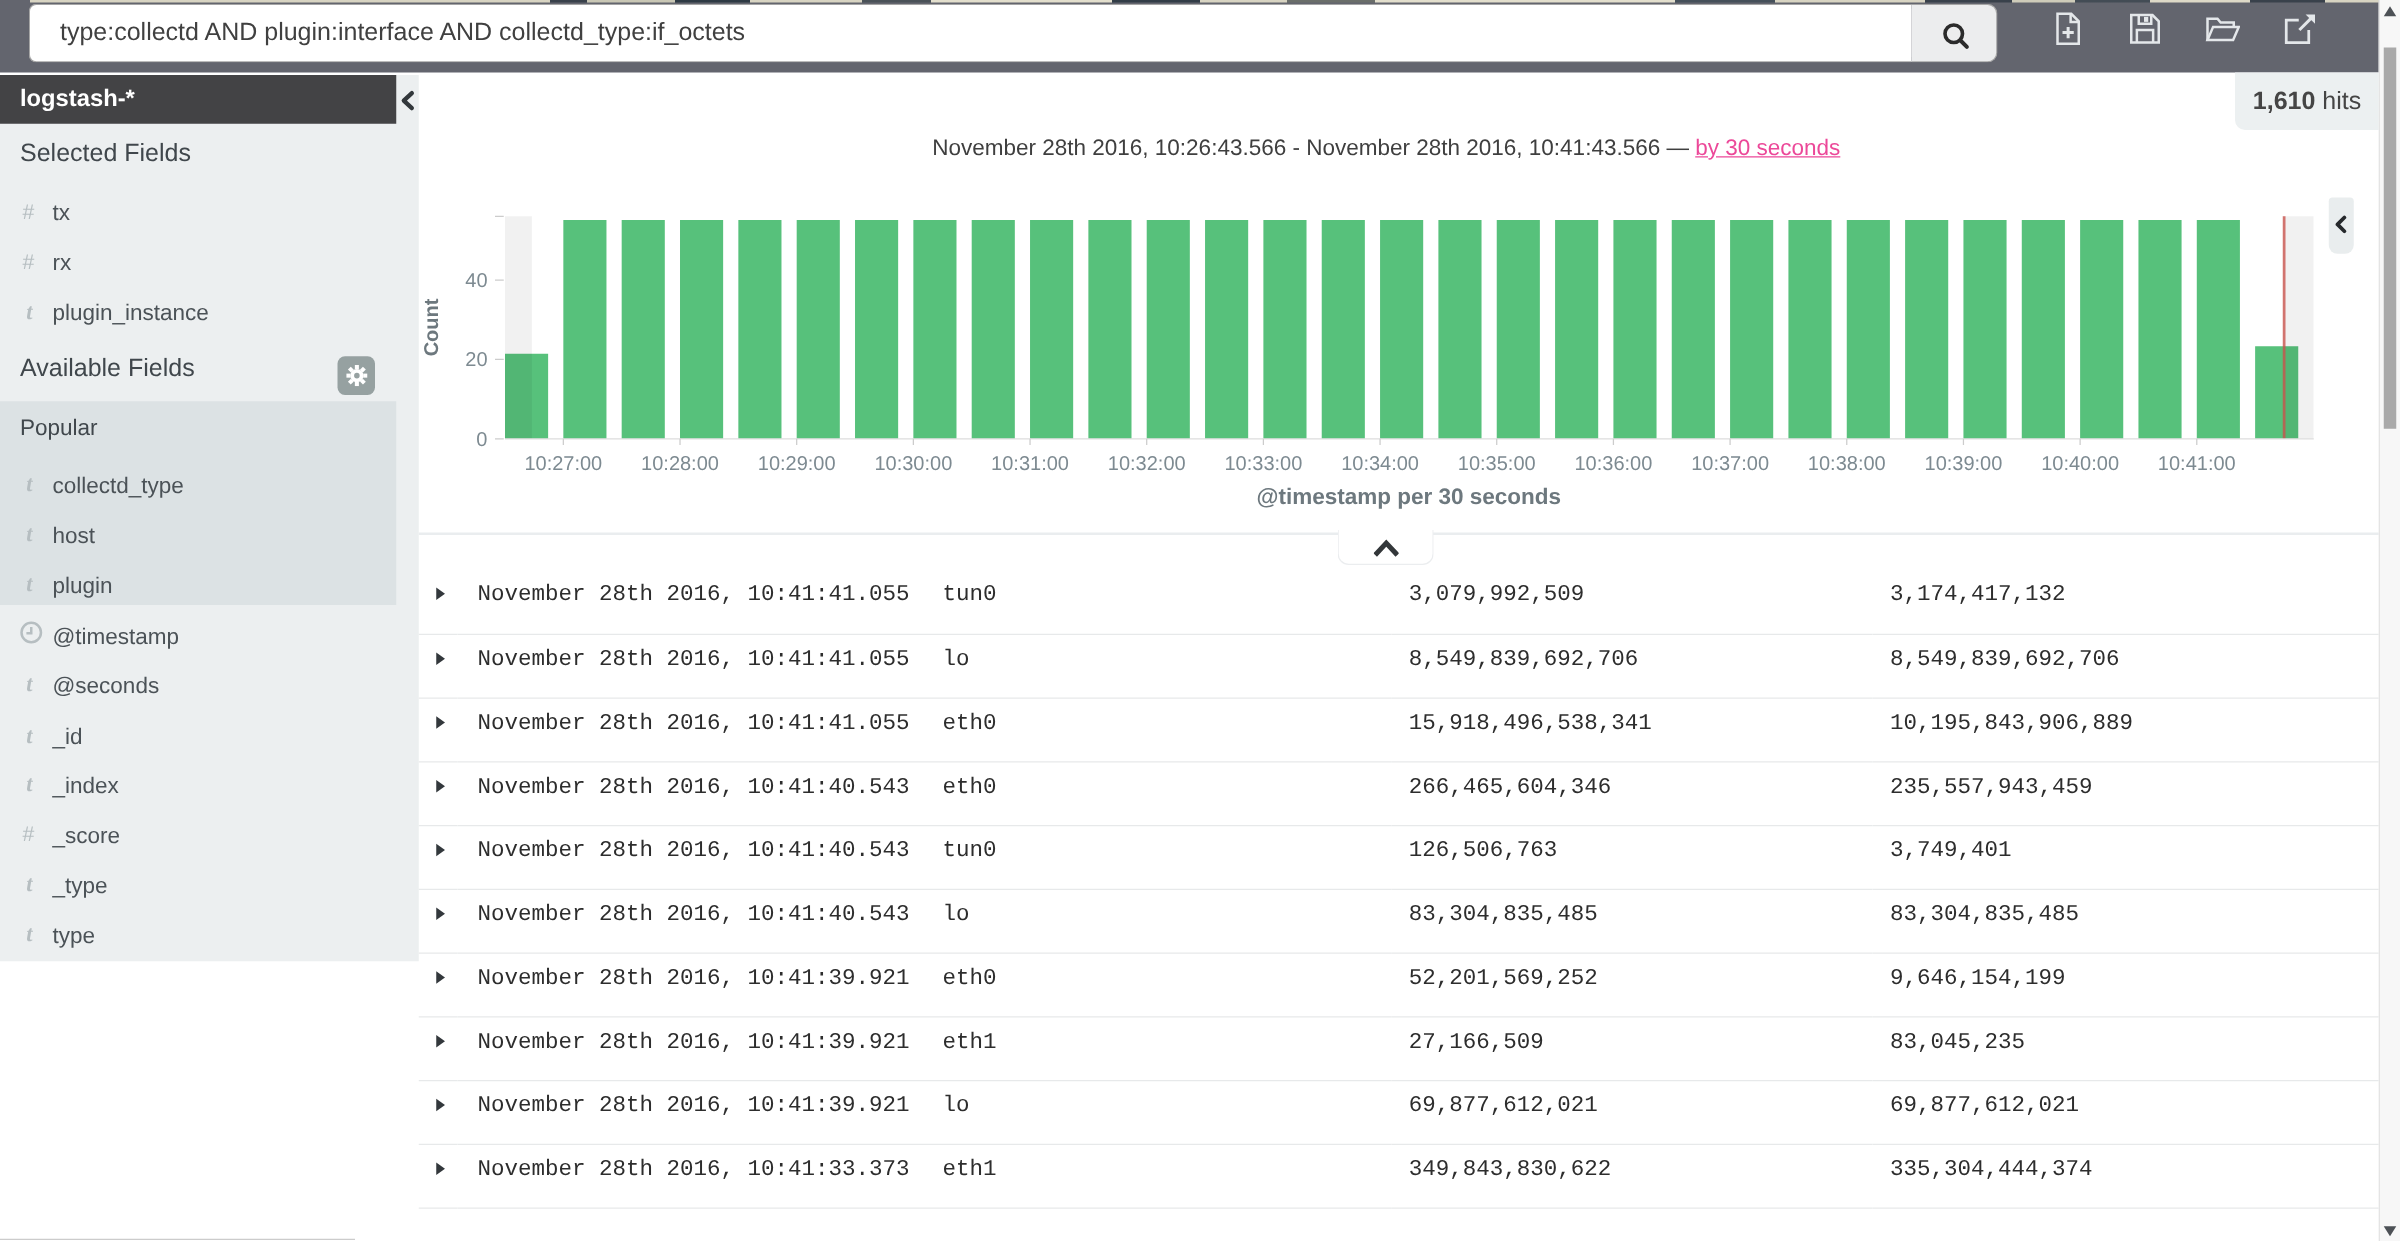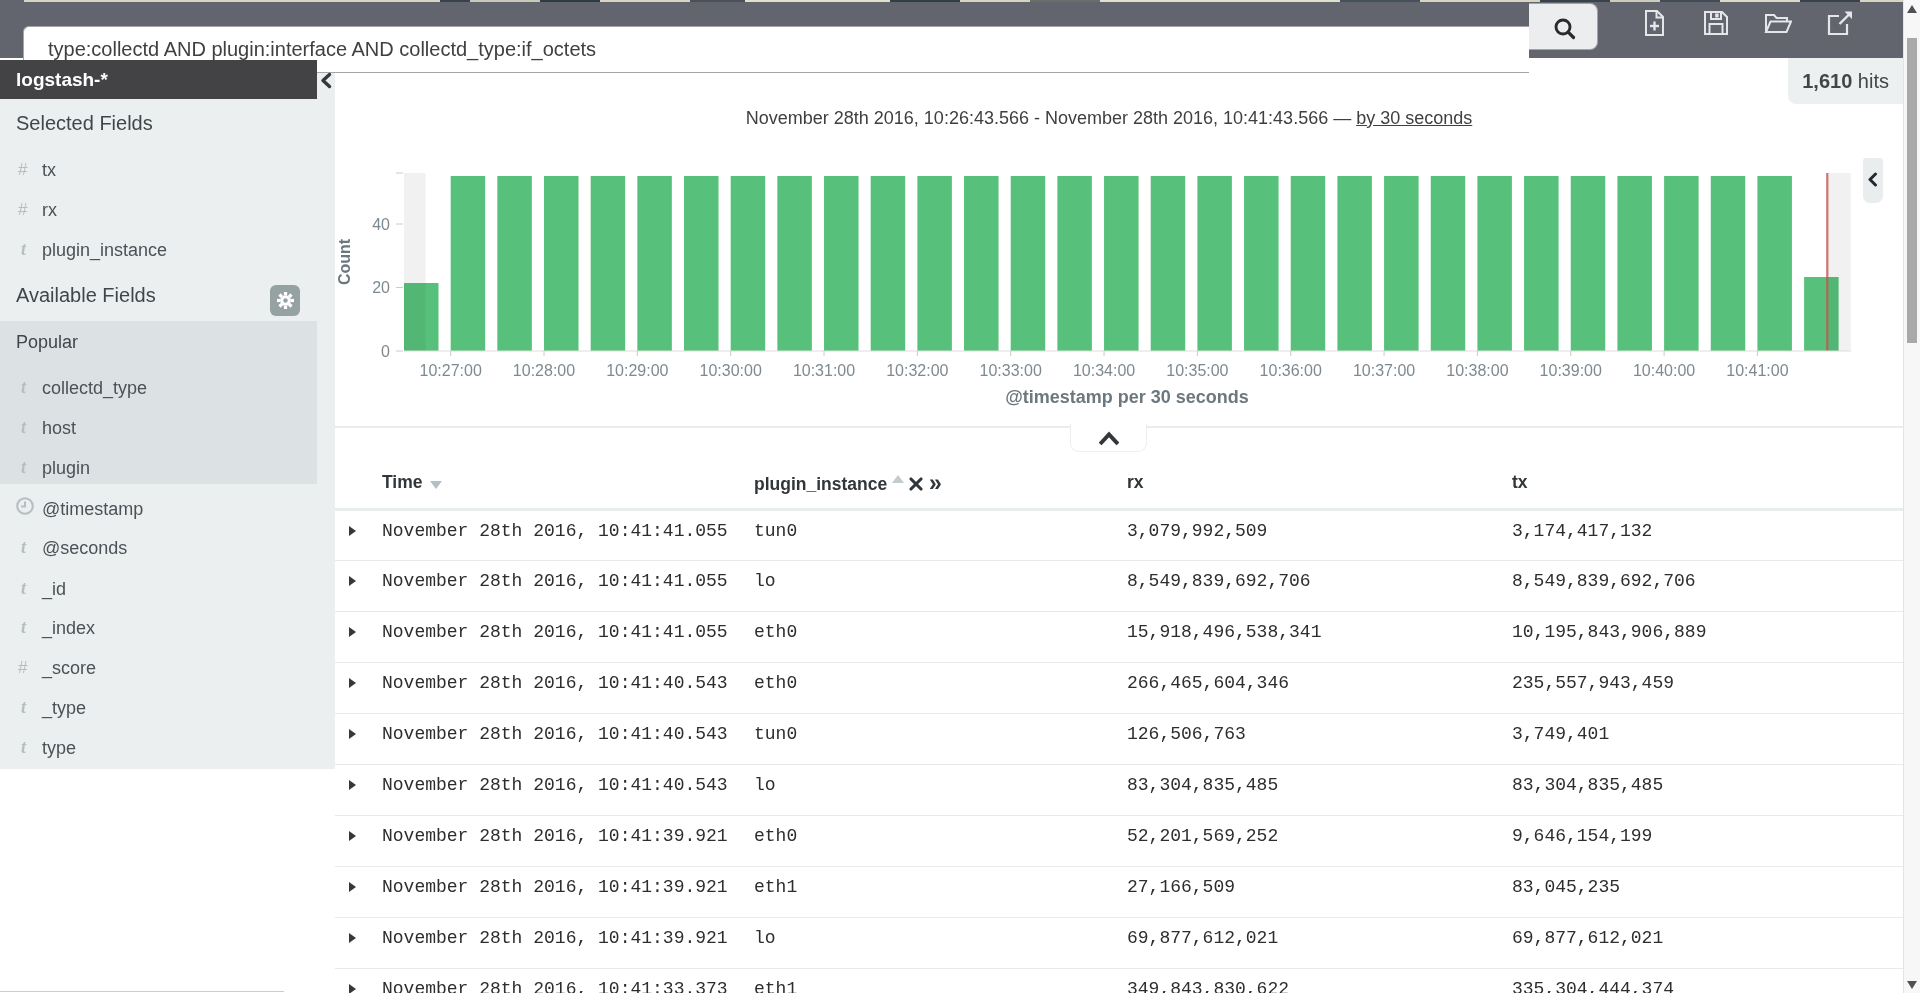--- a/index.html
+++ b/index.html
@@ -7,21 +7,21 @@
   font-family:"Liberation Sans", sans-serif; }
 .abs { position:absolute; }
 
 
 #photostrip { left:0; top:0; width:1903px; height:2px;
   background:linear-gradient(90deg,#63656e 0 24px,#d8d4c2 24px 440px,#39414b 440px 470px,#c9c7b5 470px 540px,#2e3a44 540px 600px,#d8d4c2 600px 690px,#4a5258 690px 745px,#e3dfcd 745px 890px,#323d47 890px 960px,#d8d4c2 960px 1030px,#6a6e6a 1030px 1100px,#e3dfcd 1100px 1340px,#45505a 1340px 1420px,#d8d4c2 1420px 1540px,#39414b 1540px 1610px,#cfccba 1610px 1660px,#434c55 1660px 1720px,#ddd9c7 1720px 1800px,#39414b 1800px 1860px,#d8d4c2 1860px 1903px);
   z-index:5; }
 #navbar { left:0; top:0; width:1903px; height:58px; background:#63656e; z-index:1; }
 #searchinput { left:23px; top:3px; width:1506px; height:47px; background:#fff;
   border:1px solid #a5a5a5; border-right:none; border-radius:6px 0 0 6px; z-index:2;
-  font-size:20px; color:#404040; line-height:44px; padding-left:24px;margin-top:23px; }
+  font-size:20px; color:#404040; line-height:44px; padding-left:24px; }
 #searchbtn { left:1529px; top:3px; width:69px; height:47px; background:#ecedee;
   border:1px solid #a5a5a5; border-left:none; border-radius:0 8px 8px 0; z-index:2; }
 .navicon { top:9px; width:28px; height:28px; z-index:2; }
 
 
 #side-head { left:0; top:60px; width:317px; height:39px; background:#434345; z-index:2;
   color:#fff; font-weight:bold; font-size:19px; line-height:39px; padding-left:16px; }
 #side-bg { left:0; top:60px; width:335px; height:709px; background:#eceff0; z-index:1; }
 #side-popular { left:0; top:321px; width:317px; height:163px; background:#dce2e4; z-index:1; }
 .sideheading { left:16px; font-size:20px; color:#40474c; z-index:2; }
@@ -157,21 +157,21 @@
     <span class="ficon t" style="top:0;">t</span>
     <span class="fname">type</span>
   </div>
 
 <div class="abs" style="left:1788px;top:58px;width:115px;height:46px;background:#ecf0f1;
   border-radius:0 0 0 8px;z-index:2;font-size:20px;color:#454545;line-height:46px;
   text-align:right;padding-right:14px;"><b>1,610</b> hits</div>
 
 <div class="abs" style="left:335px;top:108px;width:1548px;text-align:center;z-index:2;
   font-size:18px;color:#3f3f3f;">November 28th 2016, 10:26:43.566 - November 28th 2016, 10:41:43.566 —
-  <a style="color:#404040;text-decoration:underline;">by 30 seconds</a></div>
+  <a style="color:#ec4899;text-decoration:underline;">by 30 seconds</a></div>
 
 <svg class="abs" id="chart" style="left:335px;top:150px;z-index:2;" width="1568" height="270">
 <rect x="69.00" y="133.0" width="34.5" height="68.00" fill="#57c17b"></rect>
 <rect x="115.67" y="26.0" width="34.5" height="175.00" fill="#57c17b"></rect>
 <rect x="162.34" y="26.0" width="34.5" height="175.00" fill="#57c17b"></rect>
 <rect x="209.01" y="26.0" width="34.5" height="175.00" fill="#57c17b"></rect>
 <rect x="255.68" y="26.0" width="34.5" height="175.00" fill="#57c17b"></rect>
 <rect x="302.35" y="26.0" width="34.5" height="175.00" fill="#57c17b"></rect>
 <rect x="349.02" y="26.0" width="34.5" height="175.00" fill="#57c17b"></rect>
 <rect x="395.69" y="26.0" width="34.5" height="175.00" fill="#57c17b"></rect>
@@ -258,29 +258,20 @@
 
 <table id="dtable">
 <colgroup>
       <col style="width:31px">
       <col style="width:374px">
       <col style="width:373px">
       <col style="width:385px">
       <col>
     </colgroup>
 <tbody>
-      <tr>
-        <th></th>
-        <th style="padding-left:16px;">Time <span style="display:inline-block;width:0;height:0;border-top:8px solid #b4bfc3;border-left:6px solid transparent;border-right:6px solid transparent;margin-left:3px;position:relative;top:1px;"></span></th>
-        <th style="padding-left:14px;">plugin_instance <span style="display:inline-block;width:0;height:0;border-bottom:8px solid #c3cbce;border-left:6px solid transparent;border-right:6px solid transparent;position:relative;top:-7px;"></span><svg width="14" height="14" viewBox="0 0 14 14" style="margin-left:5px;position:relative;top:1px;">
-            <path d="M2 2 L12 12 M12 2 L2 12" stroke="#30363a" stroke-width="3.1" stroke-linecap="round"></path>
-          </svg><span style="font-size:23px;margin-left:6px;position:relative;top:1px;">»</span></th>
-        <th style="padding-left:14px;">rx</th>
-        <th style="padding-left:14px;">tx</th>
-      </tr>
 <tr>
         <td style="padding-left:14px;"><span class="tri-r"></span></td>
         <td style="padding-left:16px;">November 28th 2016, 10:41:41.055</td>
         <td style="padding-left:14px;">tun0</td>
         <td style="padding-left:14px;">3,079,992,509</td>
         <td style="padding-left:14px;">3,174,417,132</td>
       </tr>
 <tr>
         <td style="padding-left:14px;"><span class="tri-r"></span></td>
         <td style="padding-left:16px;">November 28th 2016, 10:41:41.055</td>

